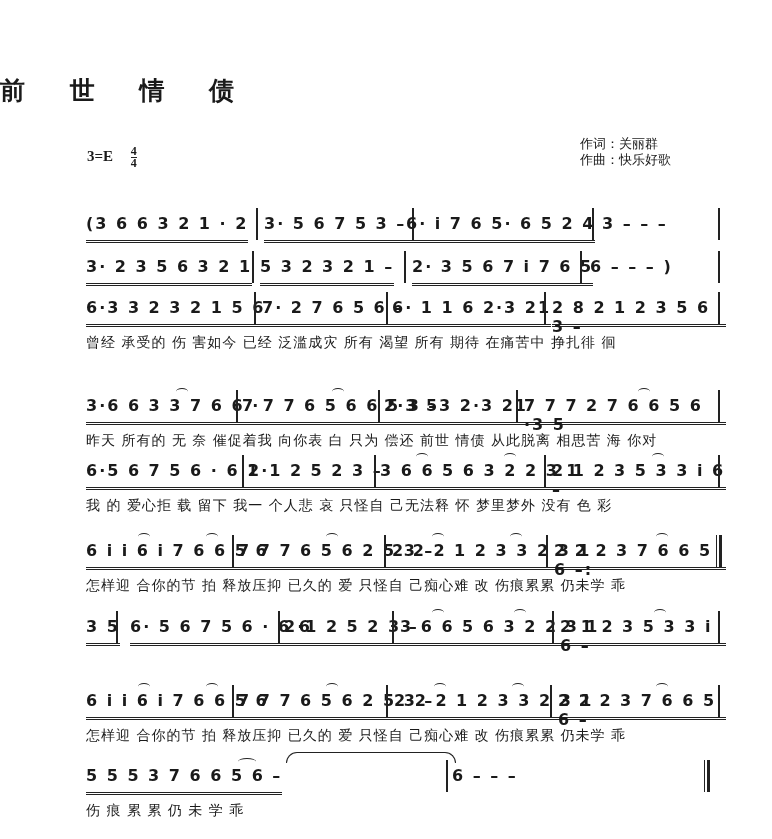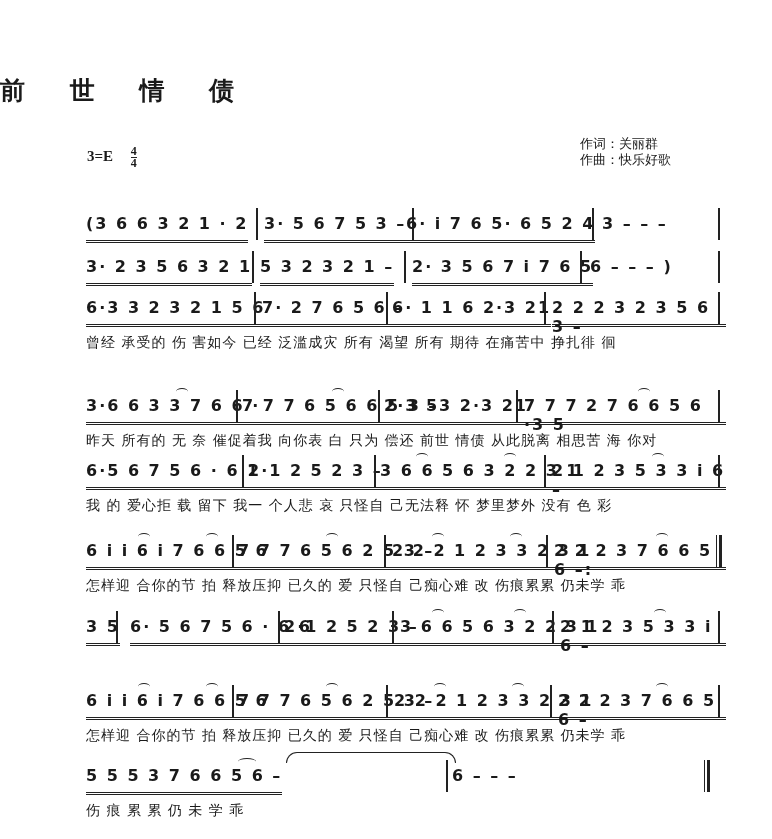--- a/index.html
+++ b/index.html
@@ -60,21 +60,21 @@
   <div class="bar" style="left:632px"></div>
 </div>
 
 <div class="row" style="top:298px">
   <span class="m u2" style="left:0">6·3  3 2 3  2  1 5 6</span>
   <div class="bar" style="left:168px"></div>
   <span class="m u2" style="left:176px">7· 2  7 6 5  6 –</span>
   <div class="bar" style="left:300px"></div>
   <span class="m u2" style="left:306px">6· 1  1 6  2·3  21</span>
   <div class="bar" style="left:458px"></div>
-  <span class="m u2" style="left:466px">2 2 2 3  2 3 5 6  3 –</span>
+  <span class="m u2" style="left:466px">2 8 2 1  2 3 5 6  3 –</span>
   <div class="bar" style="left:632px"></div>
   <div class="lyr">曾经 承受的 伤 害如今  已经 泛滥成灾   所有 渴望 所有 期待  在痛苦中 挣扎徘   徊</div>
 </div>
 
 <div class="row" style="top:396px">
   <div class="tie" style="left:90px;top:-8px;width:12px"></div>
   <span class="m u2" style="left:0">3·6  6 3 3  7 6 6 ·</span>
   <div class="bar" style="left:150px"></div>
   <span class="m u2" style="left:156px">7 7 7 6  5 6 6 5  3 –</span>
   <div class="tie" style="left:246px;top:-8px;width:12px"></div>

